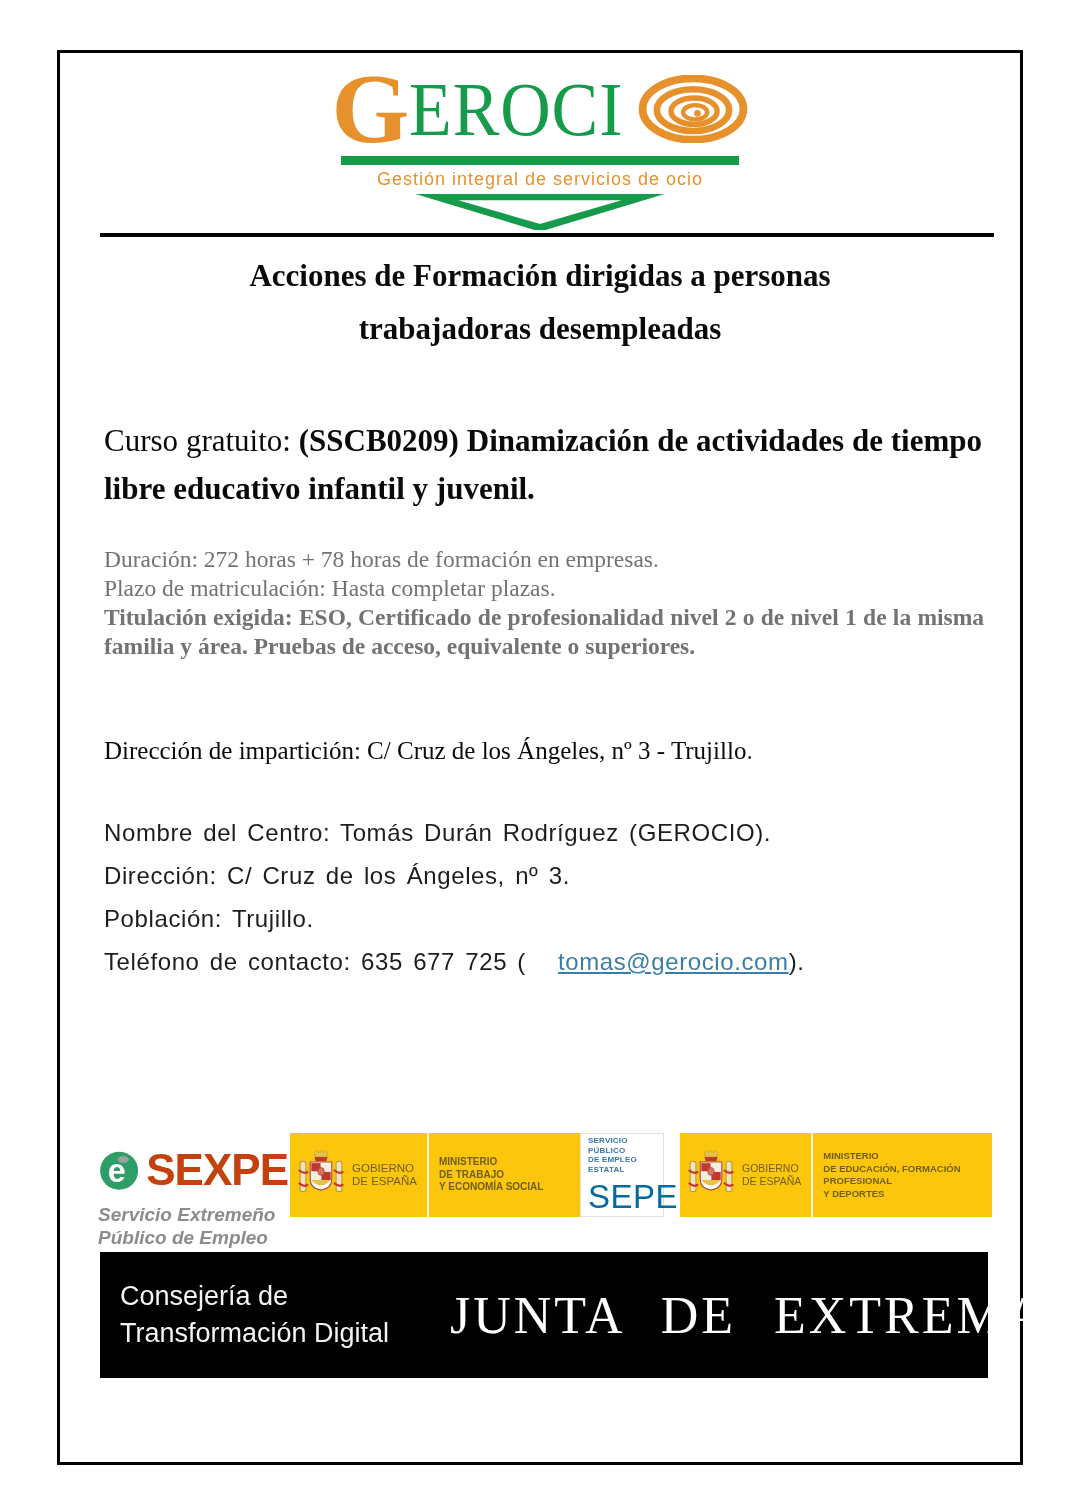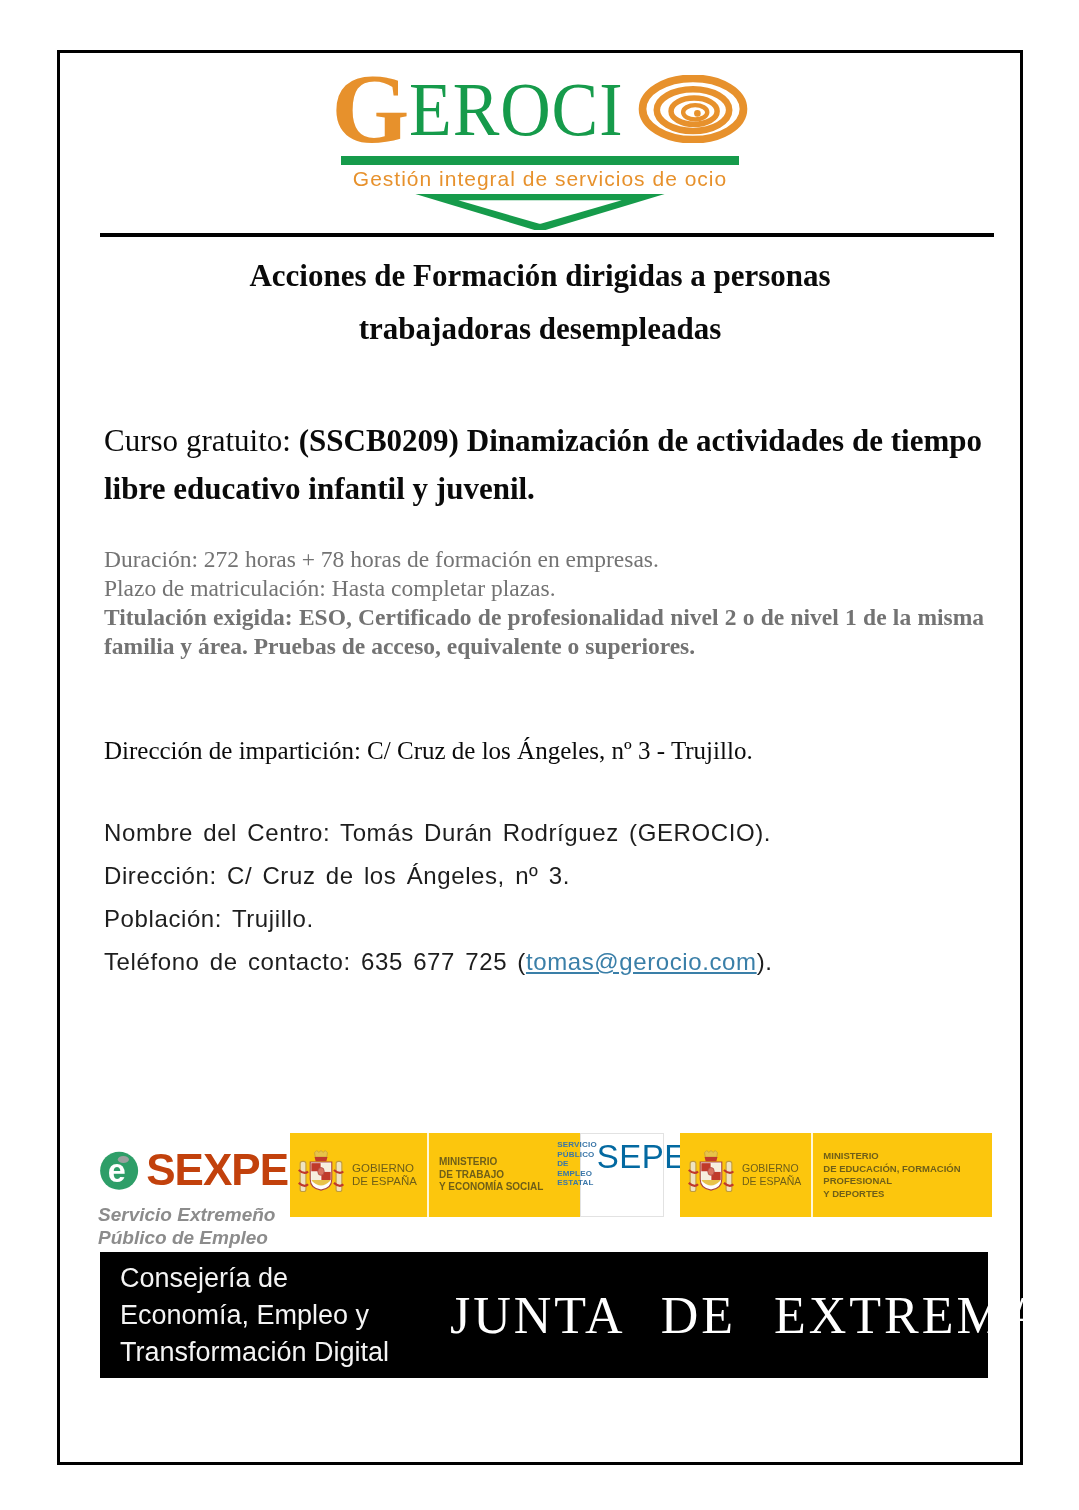--- a/index.html
+++ b/index.html
@@ -21,21 +21,21 @@
     font-family:"Liberation Serif", serif; font-weight:bold;
     font-size:100px; line-height:80px; color:#e7912c;
   }
   .logo-rest {
     font-family:"Liberation Serif", serif; font-size:76px; line-height:76px;
     color:#169b4b; letter-spacing:1px; transform:scaleX(.92); transform-origin:left;
   }
   .logo-spiral { width:110px; height:68px; margin-left:-4px; }
   .logo-bar { height:9px; background:#169b4b; width:398px; margin:1px auto 0; }
   .logo-tagline {
-    font-family:"Liberation Sans", sans-serif; font-size:21px; line-height:24px;
+    font-family:"Liberation Sans", sans-serif; font-size:18px; line-height:24px;
     color:#e7912c; letter-spacing:1px; margin-top:2px; white-space:nowrap;
   }
   .logo-chevron { display:block; margin:3px auto 0; width:350px; height:36px; }
 
   
   .top-rule { position:absolute; top:180px; left:40px; width:894px; height:4px; background:#000; }
   .doc-title {
     position:absolute; top:196px; left:0; width:100%;
     font-size:31px; font-weight:bold; line-height:53px; text-align:center; color:#0a0a0a;
   }
@@ -55,21 +55,21 @@
     position:absolute; top:683px; left:44px; width:880px;
     font-size:25px; line-height:29px; color:#0a0a0a;
   }
 
   
   .center-info {
     position:absolute; top:758px; left:44px; width:880px;
     font-family:"Liberation Sans", sans-serif; font-size:24px; line-height:43px;
     color:#1d1d1d; letter-spacing:.6px; word-spacing:3px;
   }
-  .email-link { color:#3a7fa8; text-decoration:underline; cursor:pointer; }
+  .email-link { color:#3a7fa8; text-decoration:underline; cursor:pointer;margin-left:32px; }
 
   
   .footer-logos { position:absolute; top:1080px; left:0; width:100%; height:120px; }
   .sexpe { position:absolute; left:38px; top:8px; width:190px; }
   .sexpe-row { display:flex; align-items:center; }
   .sexpe-emblem { width:58px; height:58px; }
   .sexpe-name {
     font-family:"Liberation Sans", sans-serif; font-weight:bold; font-size:44px;
     color:#c2410c; margin-left:6px; letter-spacing:-1px;
   }
@@ -85,21 +85,21 @@
   .banner-trabajo { left:230px; width:290px; }
   .banner-educacion { left:620px; width:312px; }
   .arms { width:46px; height:62px; margin-left:8px; flex:0 0 auto; }
   .gov-label { font-weight:normal; font-size:11.5px; line-height:13.5px; margin-left:8px; flex:0 0 auto; }
   .banner-divider { width:2px; height:84px; background:#ffffff; opacity:.85; margin-left:10px; flex:0 0 auto; }
   .min-label { font-weight:bold; font-size:10px; line-height:12.5px; margin-left:10px; }
   .banner-educacion .gov-label { font-size:10.5px; }
   .banner-educacion .min-label { font-size:9.5px; }
   .sepe-box {
     position:absolute; left:520px; top:0; width:84px; height:84px; background:#fff;
-    border:1px solid #e2e2e2; display:flex; flex-direction:row; justify-content:center;
+    border:1px solid #e2e2e2; display:flex; flex-direction:column; justify-content:center;
     padding:6px 7px; font-family:"Liberation Sans", sans-serif;
   }
   .sepe-small { color:#3a76a8; font-weight:bold; font-size:8px; line-height:9.5px; letter-spacing:.2px; }
   .sepe-line { height:2px; background:#33658e; width:64px; margin:4px 0 2px; }
   .sepe-big { color:#0369a1; font-size:33px; line-height:34px; letter-spacing:.5px; }
 
   
   .junta-banner {
     position:absolute; top:1199px; left:40px; width:888px; height:126px;
     background:#000000; display:flex; align-items:center;
@@ -244,19 +244,18 @@
         <div>MINISTERIO</div>
         <div>DE EDUCACIÓN, FORMACIÓN PROFESIONAL</div>
         <div>Y DEPORTES</div>
       </div>
     </div>
   </div>
 
   <div class="junta-banner">
     <div class="junta-dept">
       <div>Consejería de</div>
-      <div>Economía, Empleo y</div>
       <div>Transformación Digital</div>
     </div>
     <div class="junta-name">JUNTA DE EXTREMADURA</div>
   </div>
 
 </div>
 
 </body></html>

